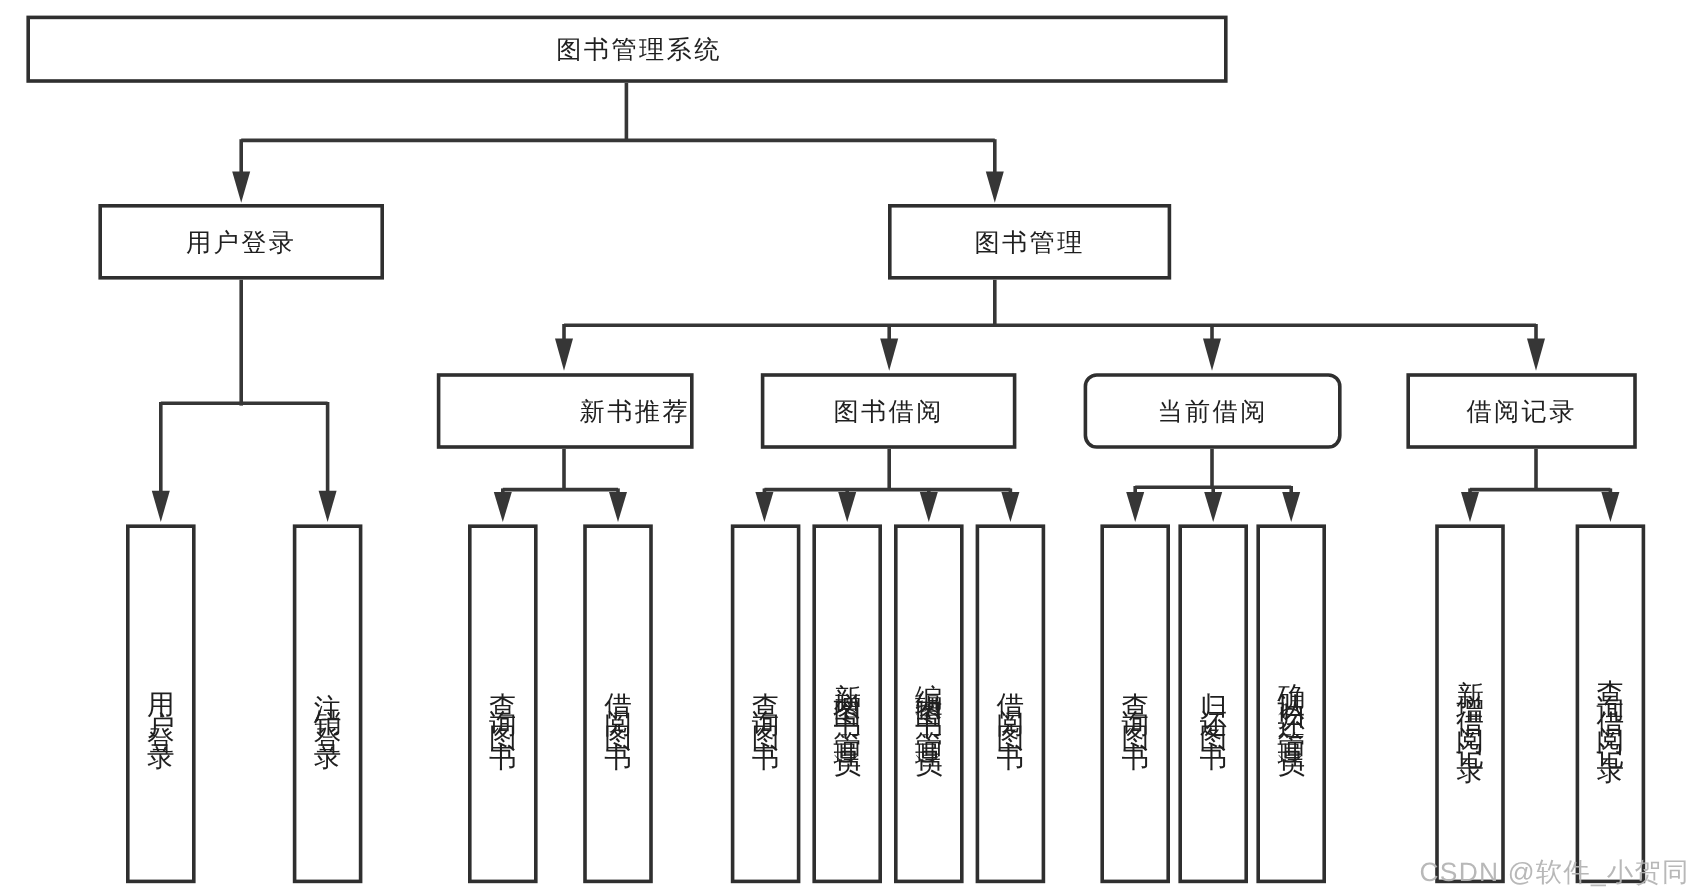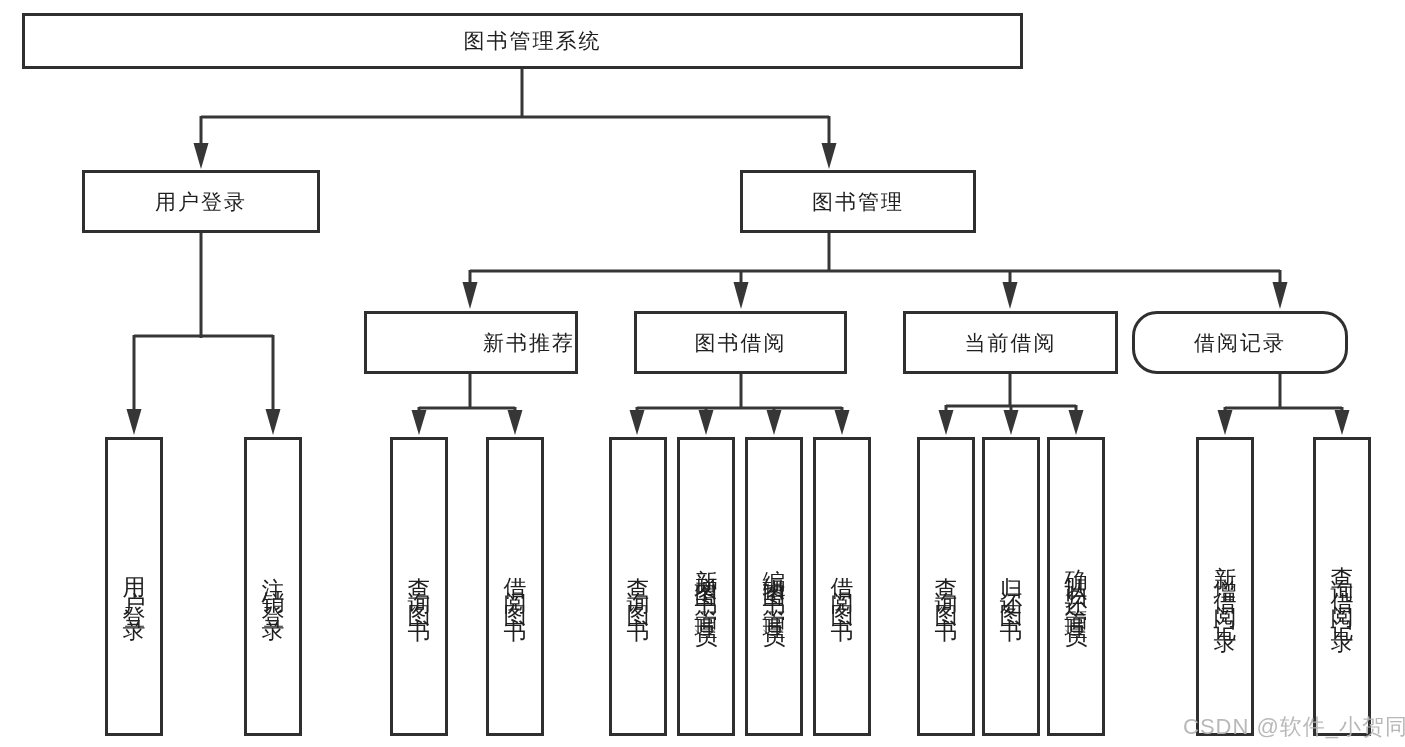--- a/index.html
+++ b/index.html
@@ -143,24 +143,24 @@
   <div class="node hnode" style="left:740px; top:170px; width:236px; height:63px;">
     <span>图书管理</span>
   </div>
 
   <div class="node hnode" style="left:364px; top:311px; width:214px; height:63px;justify-content:flex-end;">
     <span>新书推荐</span>
   </div>
   <div class="node hnode" style="left:634px; top:311px; width:213px; height:63px;">
     <span>图书借阅</span>
   </div>
-  <div class="node hnode" style="left:903px; top:311px; width:215px; height:63px;">
+  <div class="node hnode" style="left:903px; top:311px; width:215px; height:63px;border-radius:11px;">
     <span>当前借阅</span>
   </div>
-  <div class="node hnode" style="left:1132px; top:311px; width:216px; height:63px;border-radius:25px;">
+  <div class="node hnode" style="left:1172px; top:311px; width:192px; height:63px;">
     <span>借阅记录</span>
   </div>
 
   <div class="node leaf v4" style="left:105px;">
     <span class="vtext">用户登录</span>
   </div>
   <div class="node leaf v4" style="left:244px;">
     <span class="vtext">注销登录</span>
   </div>
 

